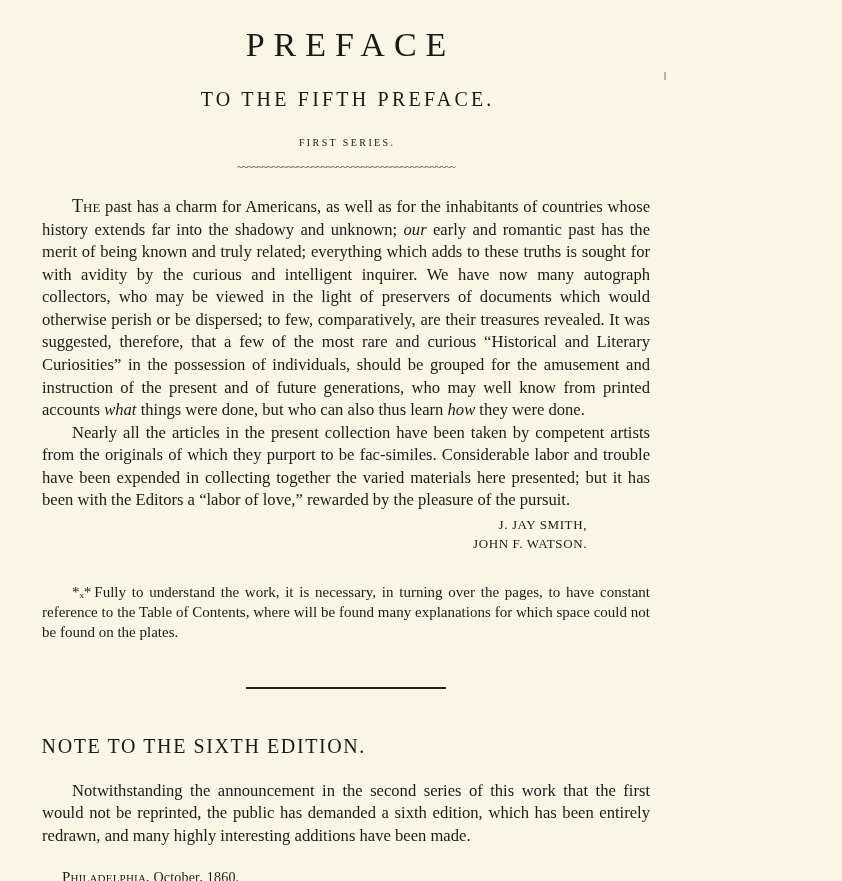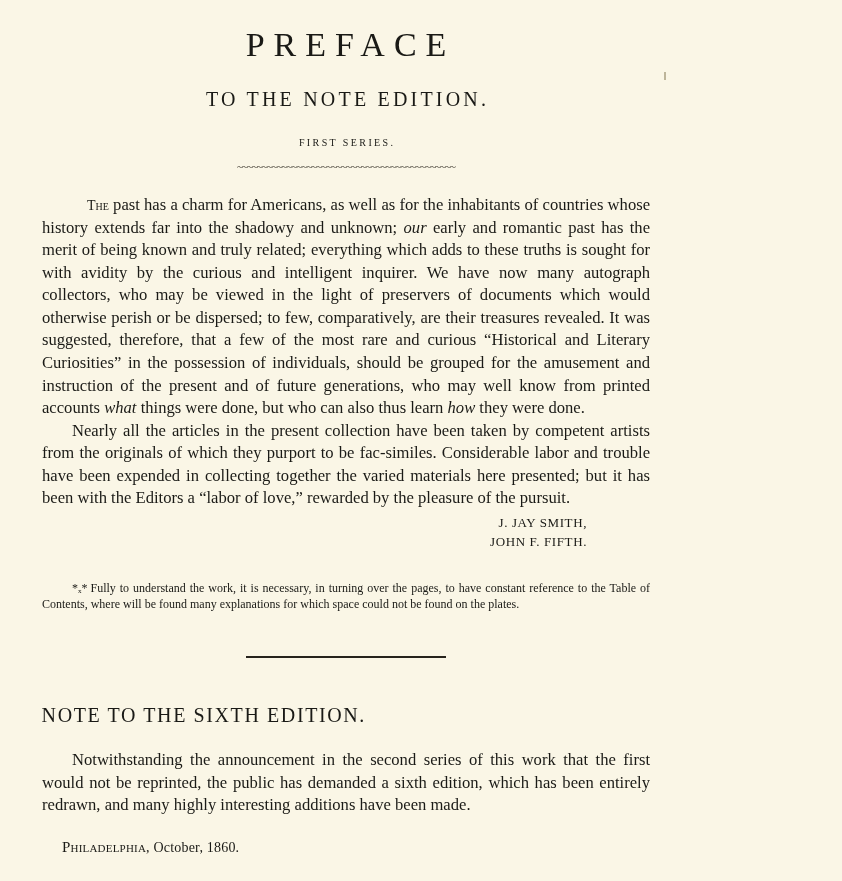--- a/index.html
+++ b/index.html
@@ -63,36 +63,35 @@
     line-height: 1.36;
     text-align: justify;
     margin: 20px 2px 0 2px;
   }
   .body-text p {
     margin: 0;
     text-indent: 30px;
   }
   .smallcaps-lead {
     font-variant: small-caps;
-    font-size: 14px;
-    margin-left: 15px;
+    font-size: 18px;
   }
   em.it { }
 
   .signature {
     text-align: right;
     font-size: 13px;
     line-height: 1.45;
     margin: 4px 65px 0 0;
     letter-spacing: 0.6px;
   }
   .signature div { white-space: pre; }
 
   .note-star {
-    font-size: 12px;
+    font-size: 15px;
     line-height: 1.36;
     text-align: justify;
     margin: 28px 2px 17px 2px;
   }
   .note-star p { margin: 0; text-indent: 30px; }
   .star-mark {
     letter-spacing: 0px;
     padding-right: 3px;
   }
 
@@ -140,33 +139,33 @@
   }
 </style>
 </head>
 <body>
 
 <div class="page">
 
   <div class="edge-mark"></div>
 
   <h1 class="title-main">PREFACE</h1>
-  <h2 class="title-sub">TO THE NOTE EDITION.</h2>
+  <h2 class="title-sub">TO THE FIFTH PREFACE.</h2>
   <h3 class="title-series">FIRST SERIES.</h3>
 
   <div class="squiggle">~~~~~~~~~~~~~~~~~~~~~~~~~~~~~~~~~~~~~~~~~~~~</div>
 
   <div class="body-text">
     <p><span class="smallcaps-lead">The</span><span> past has a charm for Americans, as well as for the inhabitants of countries whose history extends far into the shadowy and unknown; </span><em class="it">our</em><span> early and romantic past has the merit of being known and truly related; everything which adds to these truths is sought for with avidity by the curious and intelligent inquirer.   We have now many autograph collectors, who may be viewed in the light of preservers of documents which would otherwise perish or be dispersed; to few, comparatively, are their treasures revealed.   It was suggested, therefore, that a few of the most rare and curious “Historical and Literary Curiosities” in the possession of individuals, should be grouped for the amusement and instruction of the present and of future generations, who may well know from printed accounts </span><em class="it">what</em><span> things were done, but who can also thus learn </span><em class="it">how</em><span> they were done.</span></p>
     <p>Nearly all the articles in the present collection have been taken by competent artists from the originals of which they purport to be fac-similes.   Considerable labor and trouble have been expended in collecting together the varied materials here presented; but it has been with the Editors a “labor of love,” rewarded by the pleasure of the pursuit.</p>
   </div>
 
   <div class="signature">
     <div>J. JAY SMITH,</div>
-    <div>JOHN F. FIFTH.</div>
+    <div>JOHN F. WATSON.</div>
   </div>
 
   <div class="note-star">
     <p><span class="star-mark">*ₓ*</span><span>Fully to understand the work, it is necessary, in turning over the pages, to have constant reference to the Table of Contents, where will be found many explanations for which space could not be found on the plates.</span></p>
   </div>
 
   <div class="rule"></div>
 
   <h3 class="note-heading">NOTE TO THE SIXTH EDITION.</h3>
 

